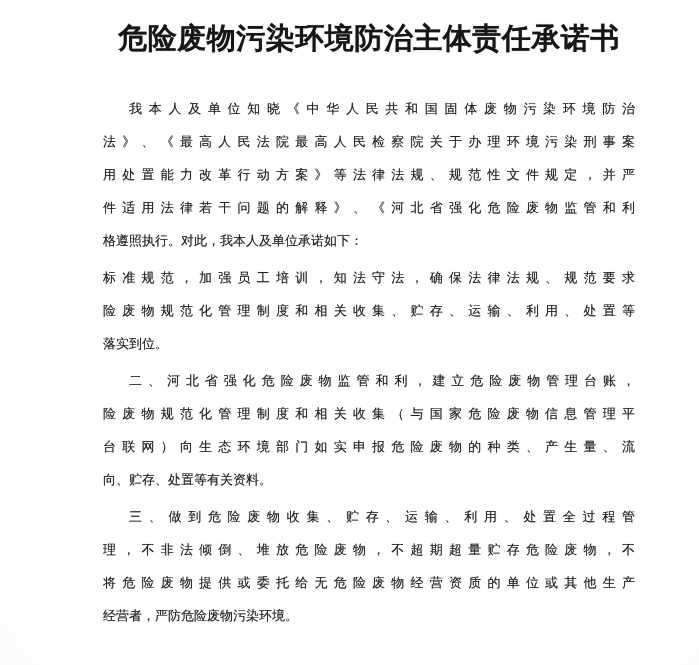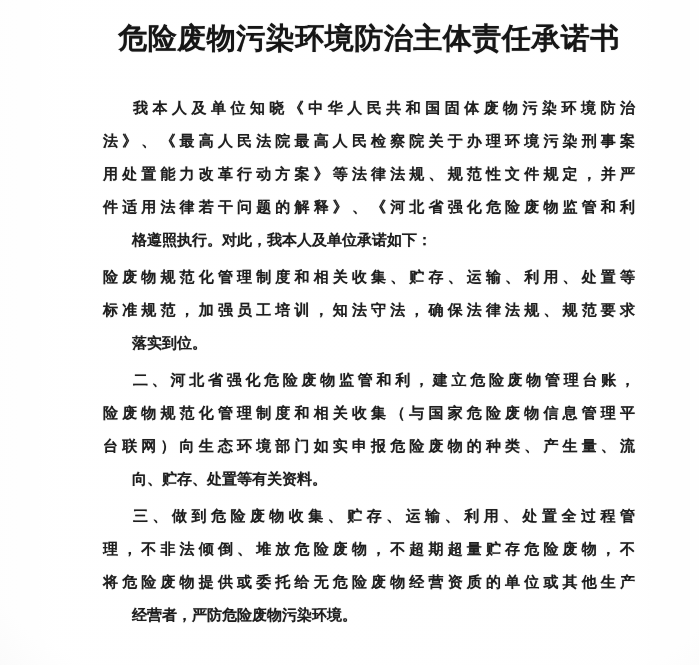--- a/index.html
+++ b/index.html
@@ -28,62 +28,60 @@
     font-size: 29px;
     line-height: 40px;
     font-weight: bold;
     text-align: center;
     letter-spacing: 0.5px;
     color: #161616;
     text-shadow: 0 0 0.8px rgba(20,20,20,0.6);
   }
   .doc-body {
     margin-top: 34px;
-    font-size: 15px;
+    font-size: 13px;
     color: #1e1e1e;
     text-shadow: 0 0 0.7px rgba(30,30,30,0.5);
-    font-weight: bold;
   }
   .paragraph {
     margin: 0 0 4px 0;
   }
   .line {
     line-height: 33px;
     white-space: nowrap;
     text-align: justify;
     text-align-last: justify;
     text-justify: inter-character;
   }
   .line.indent {
     text-indent: 2em;
   }
   .line.end {
     text-align-last: left;
-    margin-left: 29px;
   }
 </style>
 </head>
 <body>
 
 <div class="page">
   <h1 class="doc-title">危险废物污染环境防治主体责任承诺书</h1>
 
   <div class="doc-body">
 
     <div class="paragraph">
       <div class="line indent">我本人及单位知晓《中华人民共和国固体废物污染环境防治</div>
       <div class="line">法》、《最高人民法院最高人民检察院关于办理环境污染刑事案</div>
       <div class="line">用处置能力改革行动方案》等法律法规、规范性文件规定，并严</div>
       <div class="line">件适用法律若干问题的解释》、《河北省强化危险废物监管和利</div>
       <div class="line end">格遵照执行。对此，我本人及单位承诺如下：</div>
     </div>
 
     <div class="paragraph">
+      <div class="line">标准规范，加强员工培训，知法守法，确保法律法规、规范要求</div>
       <div class="line">险废物规范化管理制度和相关收集、贮存、运输、利用、处置等</div>
-      <div class="line">标准规范，加强员工培训，知法守法，确保法律法规、规范要求</div>
       <div class="line end">落实到位。</div>
     </div>
 
     <div class="paragraph">
       <div class="line indent">二、河北省强化危险废物监管和利，建立危险废物管理台账，</div>
       <div class="line">险废物规范化管理制度和相关收集（与国家危险废物信息管理平</div>
       <div class="line">台联网）向生态环境部门如实申报危险废物的种类、产生量、流</div>
       <div class="line end">向、贮存、处置等有关资料。</div>
     </div>
 

